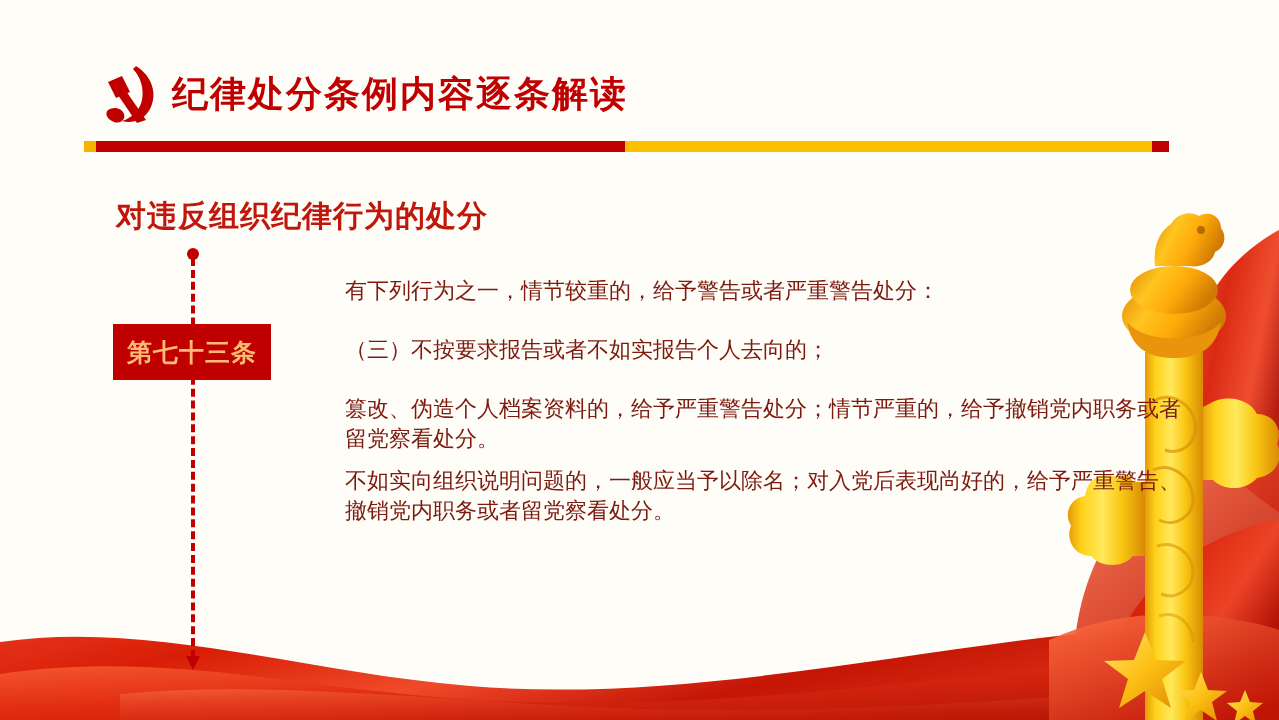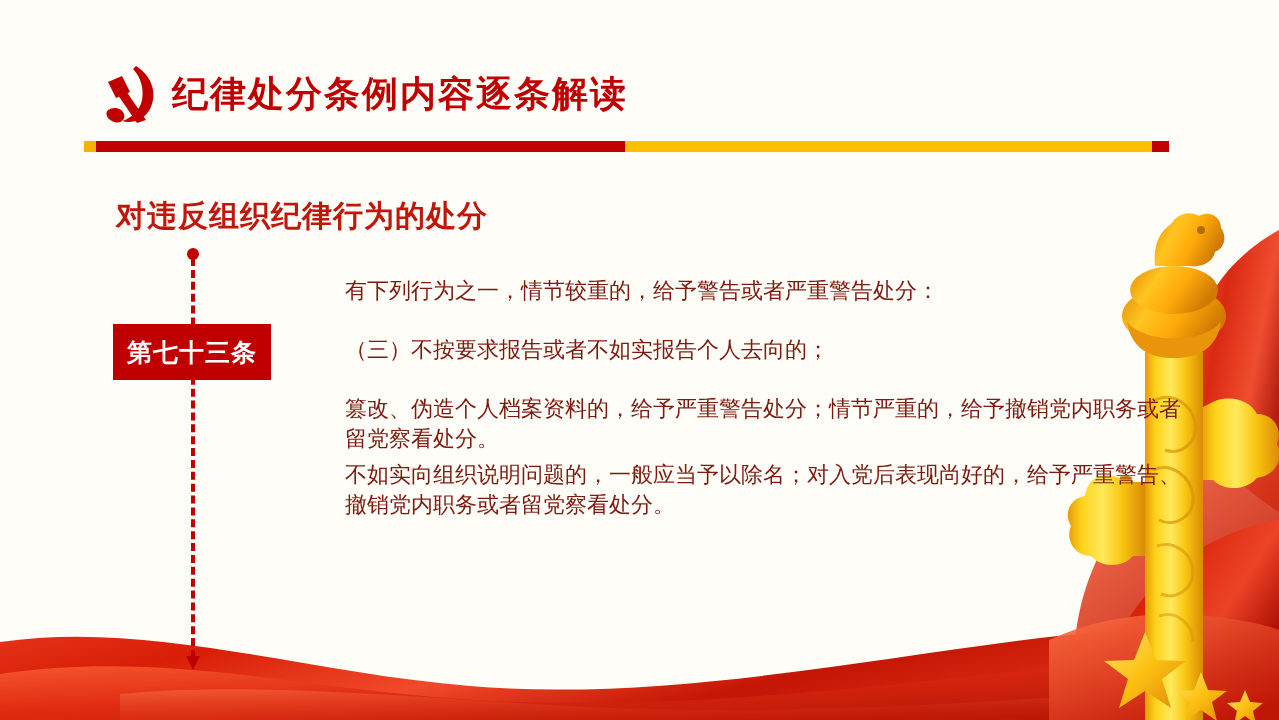--- a/index.html
+++ b/index.html
@@ -136,21 +136,21 @@
   }
 
   
   .article-badge {
     position: absolute;
     left: 113px;
     top: 324px;
     width: 158px;
     height: 56px;
     background: #c00000;
-    color: #ffffff;
+    color: #fdba74;
     font-size: 25px;
     font-weight: bold;
     letter-spacing: 1px;
     display: flex;
     align-items: center;
     justify-content: center;
   }
 
   
   .body-content {
@@ -168,21 +168,21 @@
   }
   .clause.lead { }
   .clause.last-item { margin-bottom: 36px; }
 
   .para {
     color: #7d1a10;
     font-size: 22px;
     line-height: 30px;
     width: 840px;
   }
-  .para-1 { margin-bottom: 6px; }
+  .para-1 { margin-bottom: 12px; }
 </style>
 </head>
 <body>
 
 <div class="slide">
 
   <svg class="ribbon-bottom" viewBox="0 0 1279 130" preserveAspectRatio="none">
     <defs>
       <linearGradient id="silkA" x1="0" y1="0" x2="1" y2="0.3">
         <stop offset="0%" stop-color="#e8361f"></stop>

